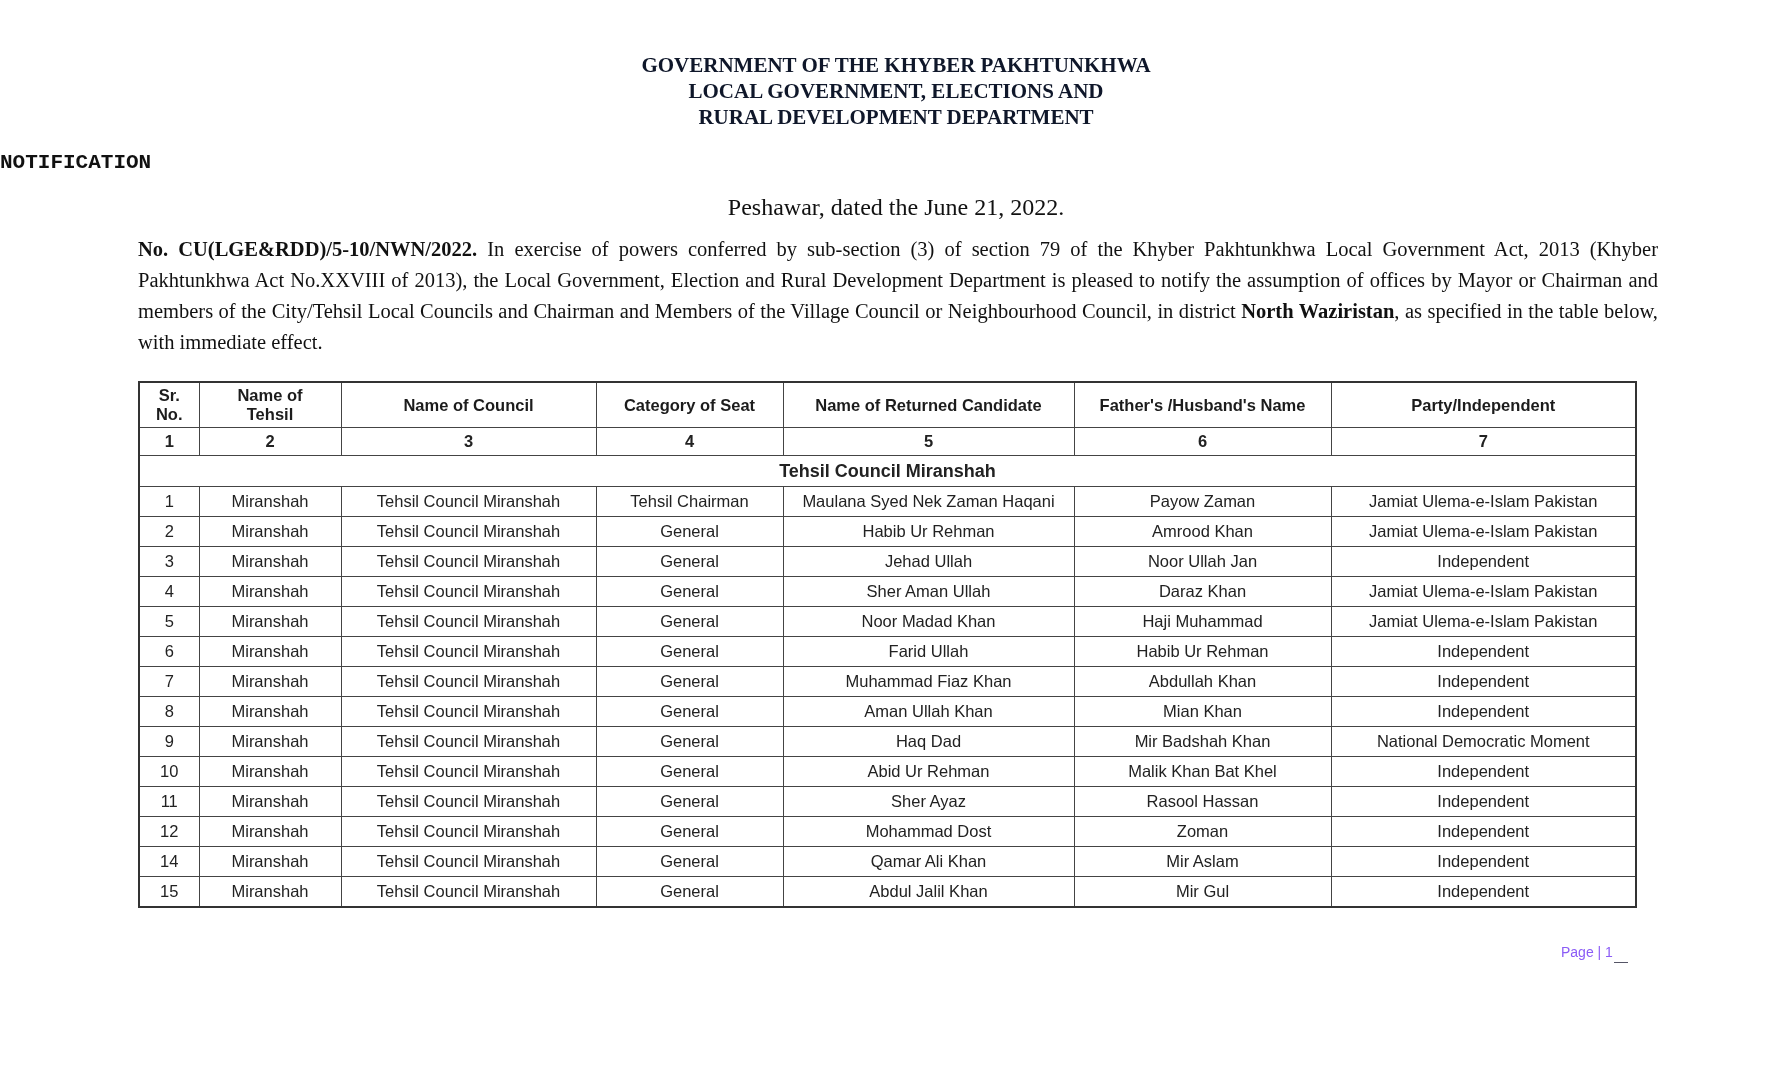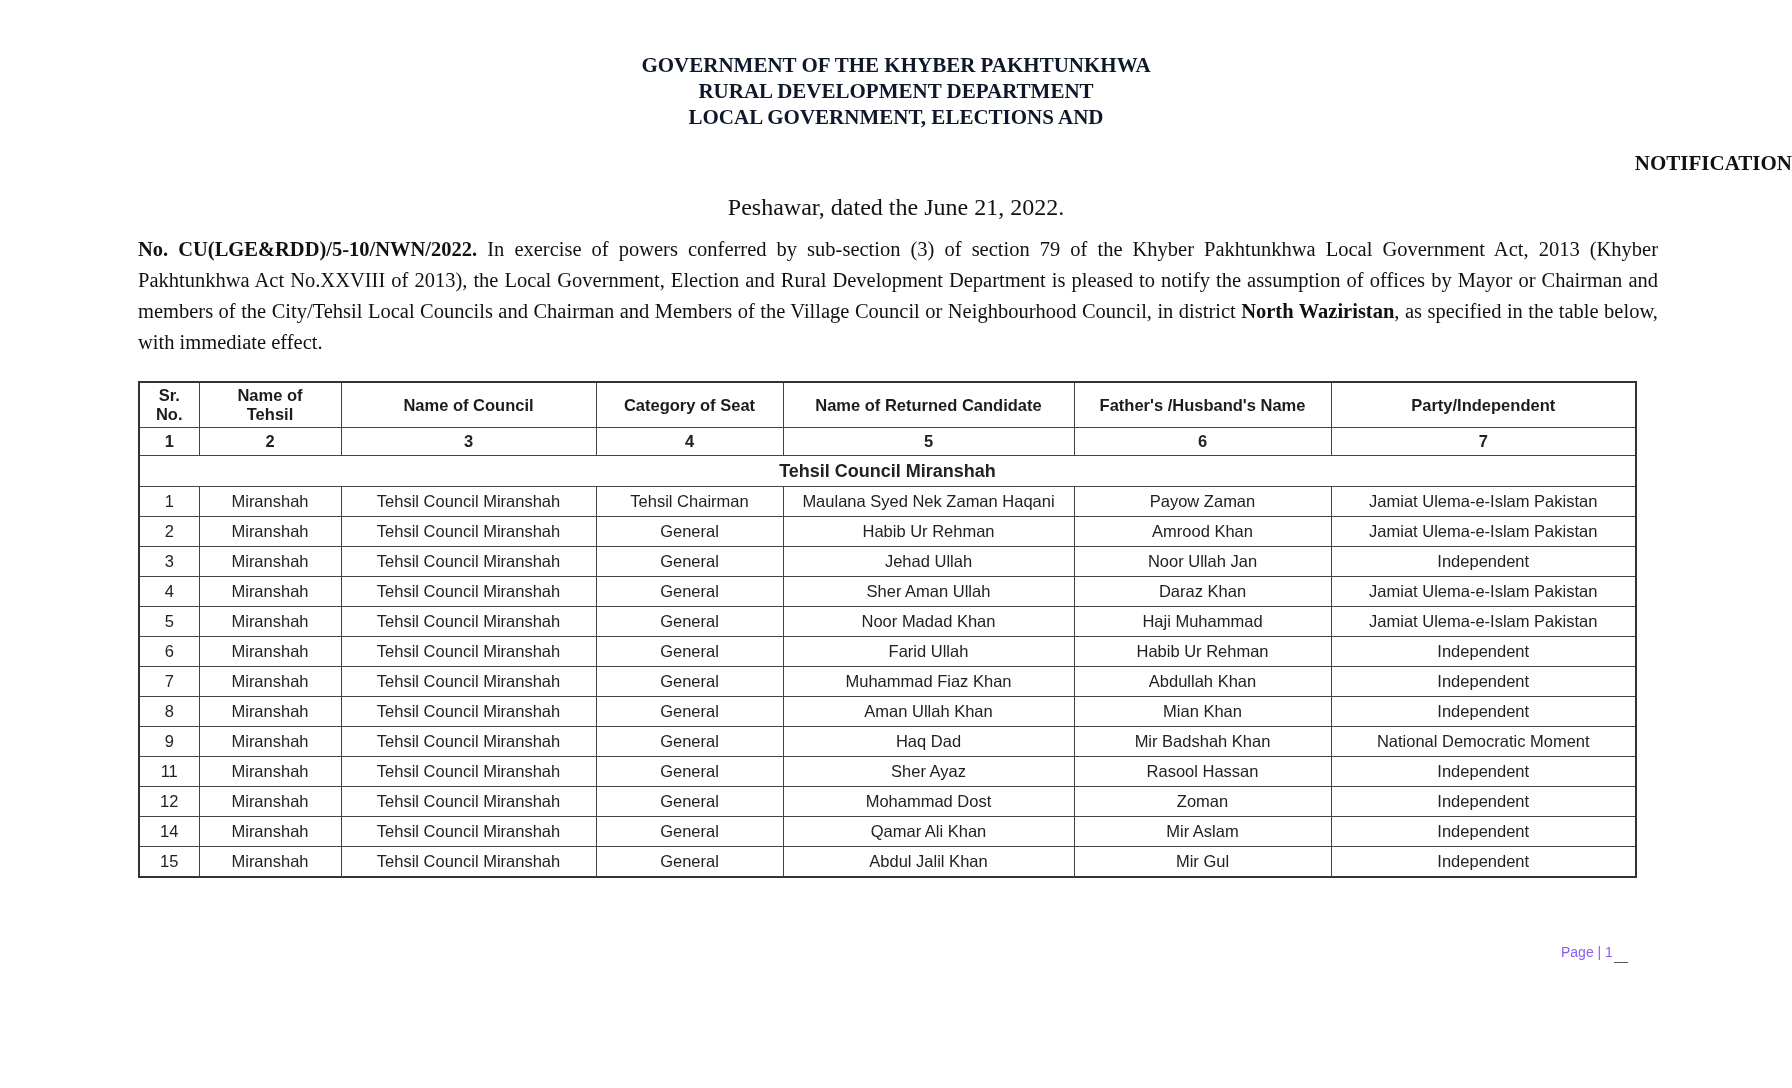--- a/index.html
+++ b/index.html
@@ -6,22 +6,22 @@
   body {
     width: 1792px; height: 1088px; background: #ffffff; position: relative; overflow: hidden;
     color: #111;
   }
   .heading {
     position: absolute; left: 0; width: 1792px; top: 52px; text-align: center;
     font-family: "Liberation Serif", "DejaVu Serif", serif; font-weight: bold;
     font-size: 21px; line-height: 26px; color: #0f172a;
   }
   .notif-title {
-    position: absolute; left: 0; width: 1792px; top: 151px; text-align: right;
-    font-family: Liberation Serif, serif; font-weight: bold; font-size: 21px;
+    position: absolute; left: 0; width: 1792px; top: 151px; text-align: left;
+    font-family: Liberation Mono, monospace; font-weight: bold; font-size: 21px;
   }
   .dateline {
     position: absolute; left: 0; width: 1792px; top: 194px; text-align: center;
     font-family: "Liberation Serif", "DejaVu Serif", serif; font-size: 24px;
   }
   .body-para {
     position: absolute; left: 138px; width: 1520px; top: 234px;
     font-family: "Liberation Serif", "DejaVu Serif", serif; font-size: 20.5px; line-height: 31px;
     text-align: justify; color: #111;
   }
@@ -45,22 +45,22 @@
     position: absolute; left: 1561px; top: 944px;
     font-family: "Liberation Sans", "DejaVu Sans", sans-serif; font-size: 14px; color: #8b5cf6;
   }
   .page-num .under { display: inline-block; width: 14px; border-bottom: 1px solid #556; vertical-align: -6px; margin-left: 1px; }
 </style>
 </head>
 <body>
 
 <div class="heading">
   <div>GOVERNMENT OF THE KHYBER PAKHTUNKHWA</div>
+  <div>LOCAL GOVERNMENT, ELECTIONS AND</div>
   <div>RURAL DEVELOPMENT DEPARTMENT</div>
-  <div>LOCAL GOVERNMENT, ELECTIONS AND</div>
 </div>
 
 <div class="notif-title">NOTIFICATION</div>
 <div class="dateline">Peshawar, dated the June 21, 2022.</div>
 
 <div class="body-para"><b>No. CU(LGE&amp;RDD)/5-10/NWN/2022.</b><span> In exercise of powers conferred by sub-section (3) of section 79 of the Khyber Pakhtunkhwa Local Government Act, 2013 (Khyber Pakhtunkhwa Act No.XXVIII of 2013), the Local Government, Election and Rural Development Department is pleased to notify the assumption of offices by Mayor or Chairman and members of the City/Tehsil Local Councils and Chairman and Members of the Village Council or Neighbourhood Council, in district </span><b>North Waziristan</b><span>, as specified in the table below, with immediate effect.</span></div>
 
 <table class="results">
   <colgroup>
     <col style="width:60px">
@@ -170,20 +170,29 @@
       <tr>
         <td>9</td>
         <td>Miranshah</td>
         <td>Tehsil Council Miranshah</td>
         <td>General</td>
         <td>Haq Dad</td>
         <td>Mir Badshah Khan</td>
         <td>National Democratic Moment</td>
       </tr>
       <tr>
+        <td>10</td>
+        <td>Miranshah</td>
+        <td>Tehsil Council Miranshah</td>
+        <td>General</td>
+        <td>Abid Ur Rehman</td>
+        <td>Malik Khan Bat Khel</td>
+        <td>Independent</td>
+      </tr>
+      <tr>
         <td>11</td>
         <td>Miranshah</td>
         <td>Tehsil Council Miranshah</td>
         <td>General</td>
         <td>Sher Ayaz</td>
         <td>Rasool Hassan</td>
         <td>Independent</td>
       </tr>
       <tr>
         <td>12</td>

